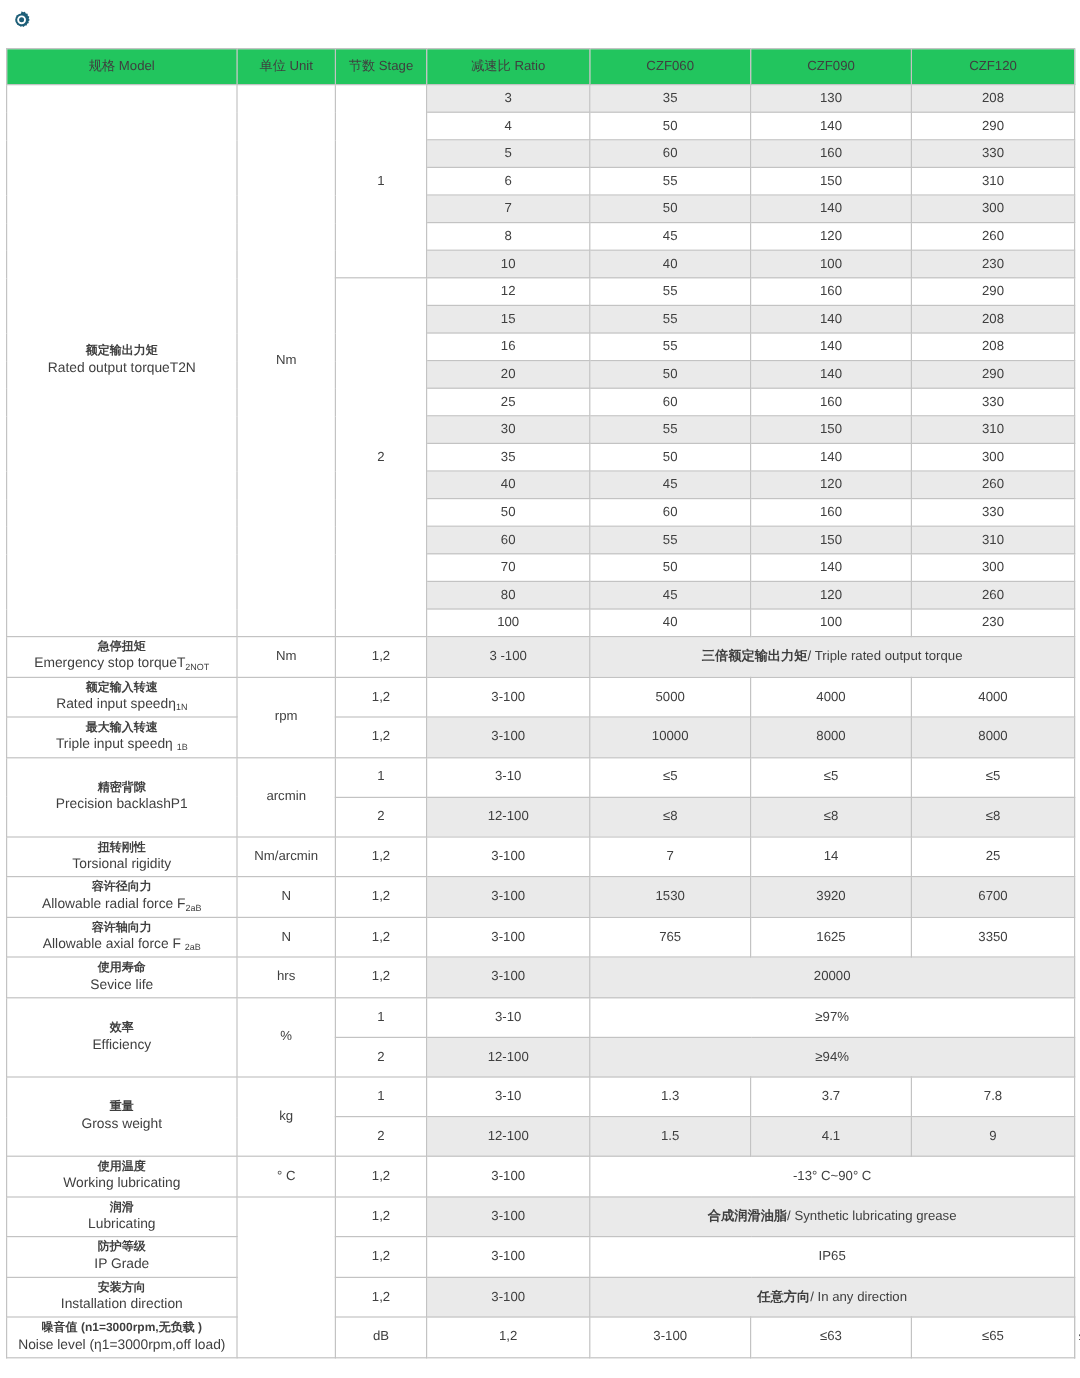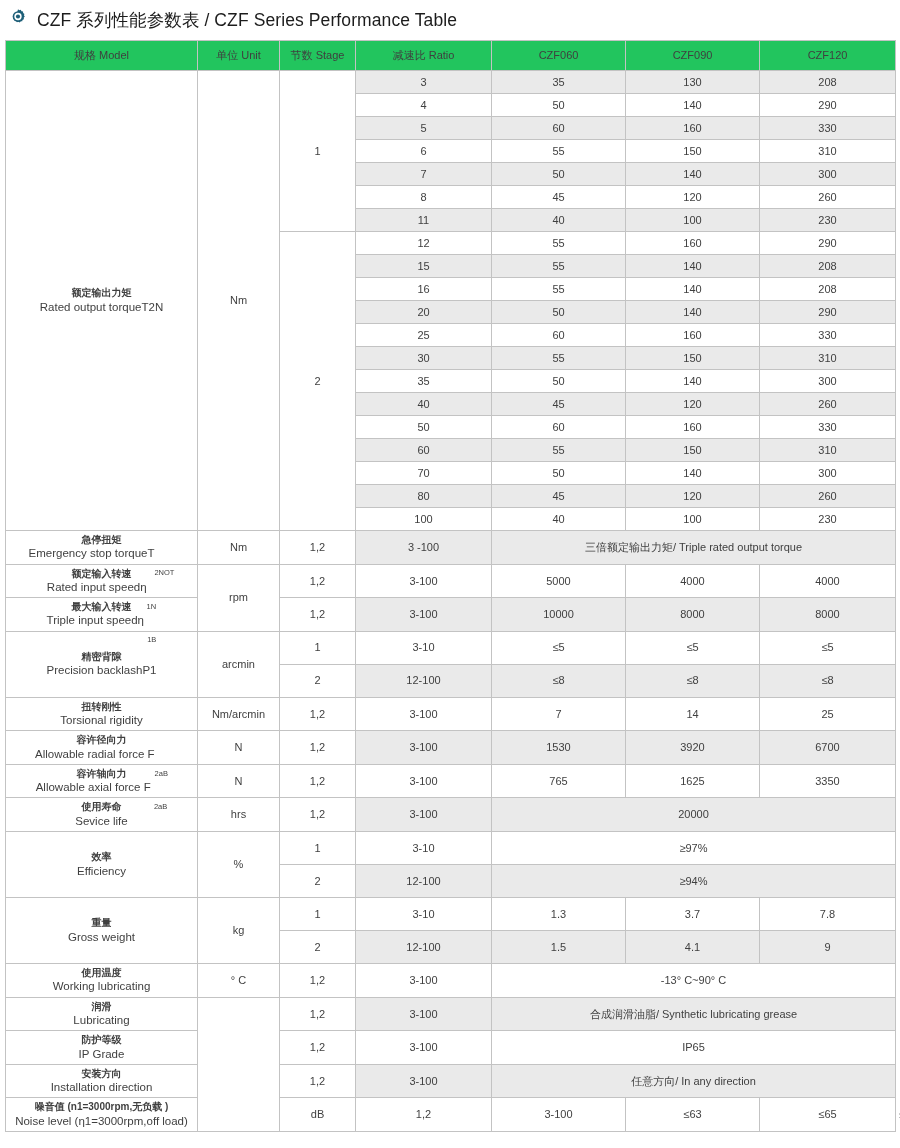--- a/index.html
+++ b/index.html
@@ -71,41 +71,40 @@
   td.plain { background: #ffffff; }
 
   td.label {
     font-size: 11.5px;
     line-height: 1.4;
     color: #333;
   }
   td.label .cn { display: block; font-weight: bold; font-size: 10px; }
   td.label .en { display: block; font-size: 11.5px; }
   td.merged-note { font-size: 11.5px; }
-  td.merged-note .cn-b { font-weight: normal; margin-top: 16px; }
-  sub { font-size: 7.5px; vertical-align: baseline; position: relative; top: 18px; }
+  td.merged-note .cn-b { font-weight: bold; margin-top: 16px; }
+  sub { font-size: 7.5px; vertical-align: baseline; position: relative; top: 2px; }
 
   .ratio-row td { height: 23px; }
   td.stage { font-size: 12px; }
 </style>
 </head>
 <body>
 
 <div class="title-bar">
   <span class="gear-icon">
     <svg width="20" height="20" viewBox="0 0 24 24" aria-hidden="true">
       <g fill="#1e5f78">
         <path d="M12 1.6l1.5 1.1 1.8-.5.9 1.7 1.85.25.1 1.9 1.6 1-.7 1.76 1.1 1.5-1.35 1.3.4 1.82-1.75.72-.35 1.86-1.87-.15-1.15 1.5-1.6-.95-1.72.77-.95-1.62-1.87-.1.2-1.87-1.6-1L7.1 12.8 6 11.3l1.35-1.3-.4-1.82 1.75-.72.35-1.86 1.87.15L12 1.6z"></path>
         <circle cx="12" cy="10.2" r="6.4"></circle>
       </g>
       <circle cx="12" cy="10.2" r="4.4" fill="#ffffff"></circle>
       <circle cx="12" cy="10.2" r="2.5" fill="#1e5f78"></circle>
     </svg>
   </span>
-  <span class="title-text">CZF 系列性能参数表 / CZF Series Performance Table</span>
 </div>
 
 <table class="spec">
   <colgroup>
     <col class="c-model">
       <col class="c-unit">
       <col class="c-stage">
       <col class="c-ratio">
     <col class="c-a">
       <col class="c-b">
@@ -160,21 +159,21 @@
       <td class="val">140</td>
       <td class="val">300</td>
     </tr>
     <tr class="ratio-row">
       <td class="ratio plain">8</td>
       <td class="val plain">45</td>
       <td class="val plain">120</td>
       <td class="val plain">260</td>
     </tr>
     <tr class="ratio-row shade">
-      <td class="ratio">11</td>
+      <td class="ratio">10</td>
       <td class="val">40</td>
       <td class="val">100</td>
       <td class="val">230</td>
     </tr>
 
     <tr class="ratio-row">
       <td class="plain stage" rowspan="13">2</td>
       <td class="ratio plain">12</td>
       <td class="val plain">55</td>
       <td class="val plain">160</td>

